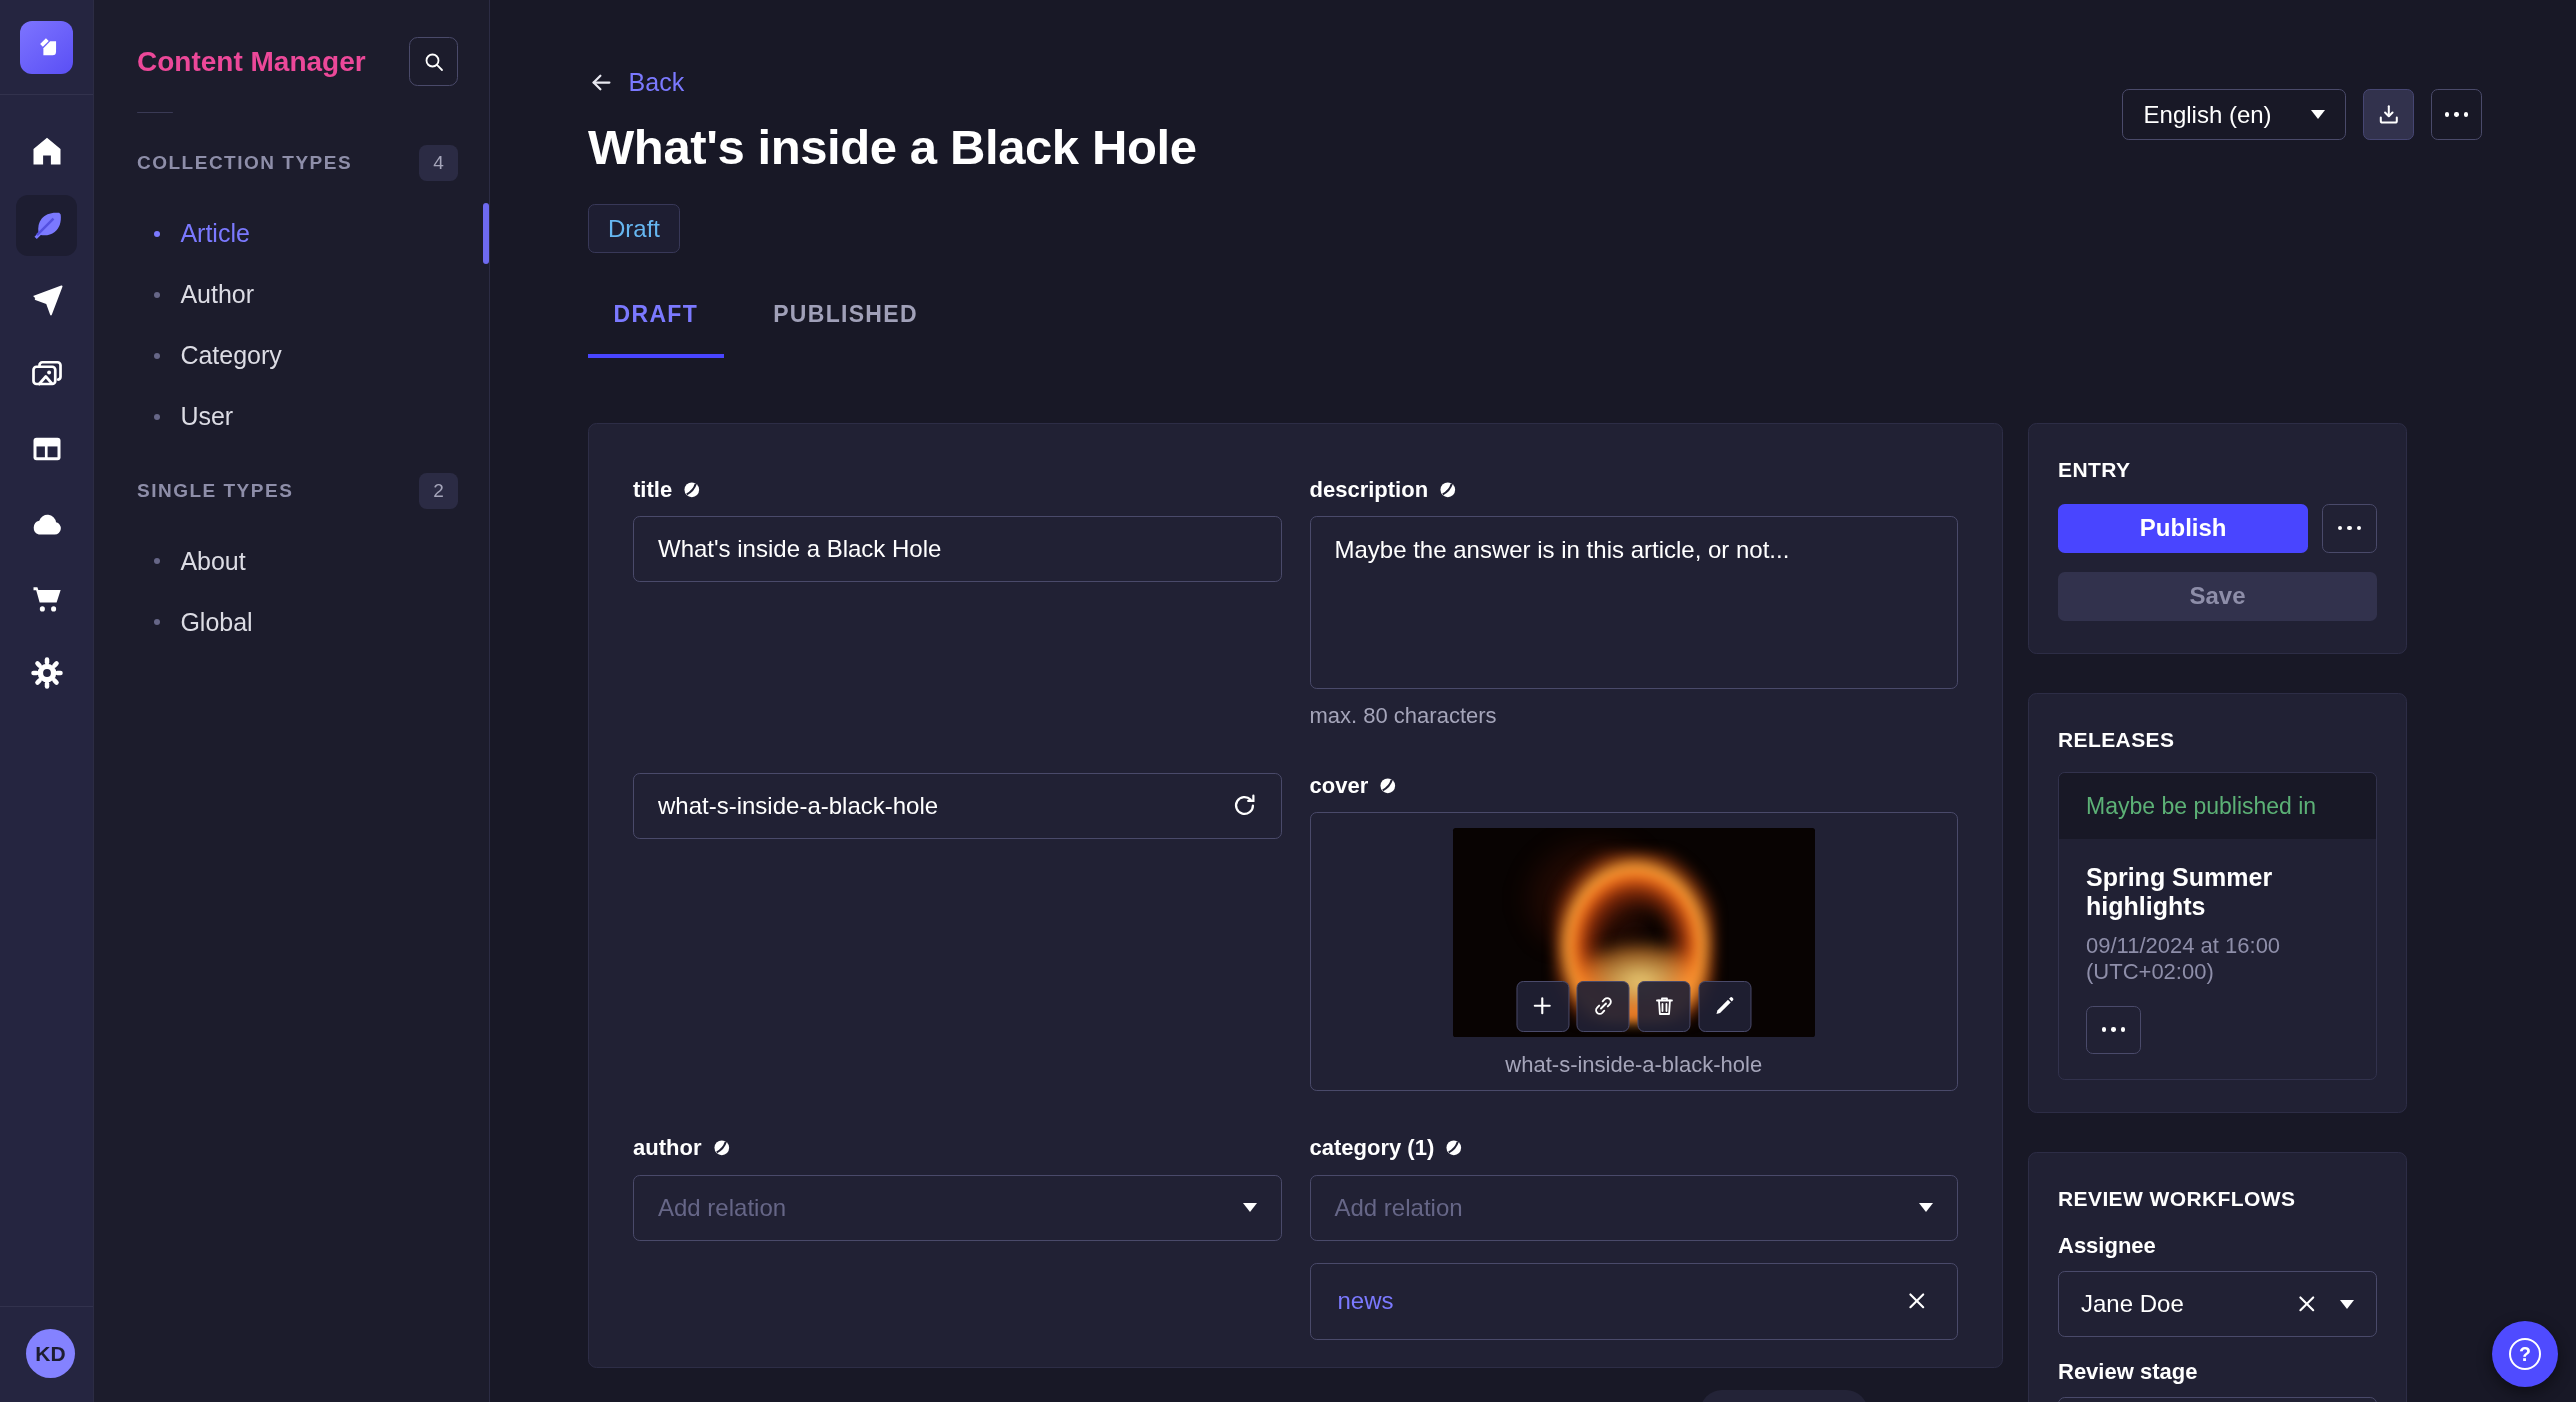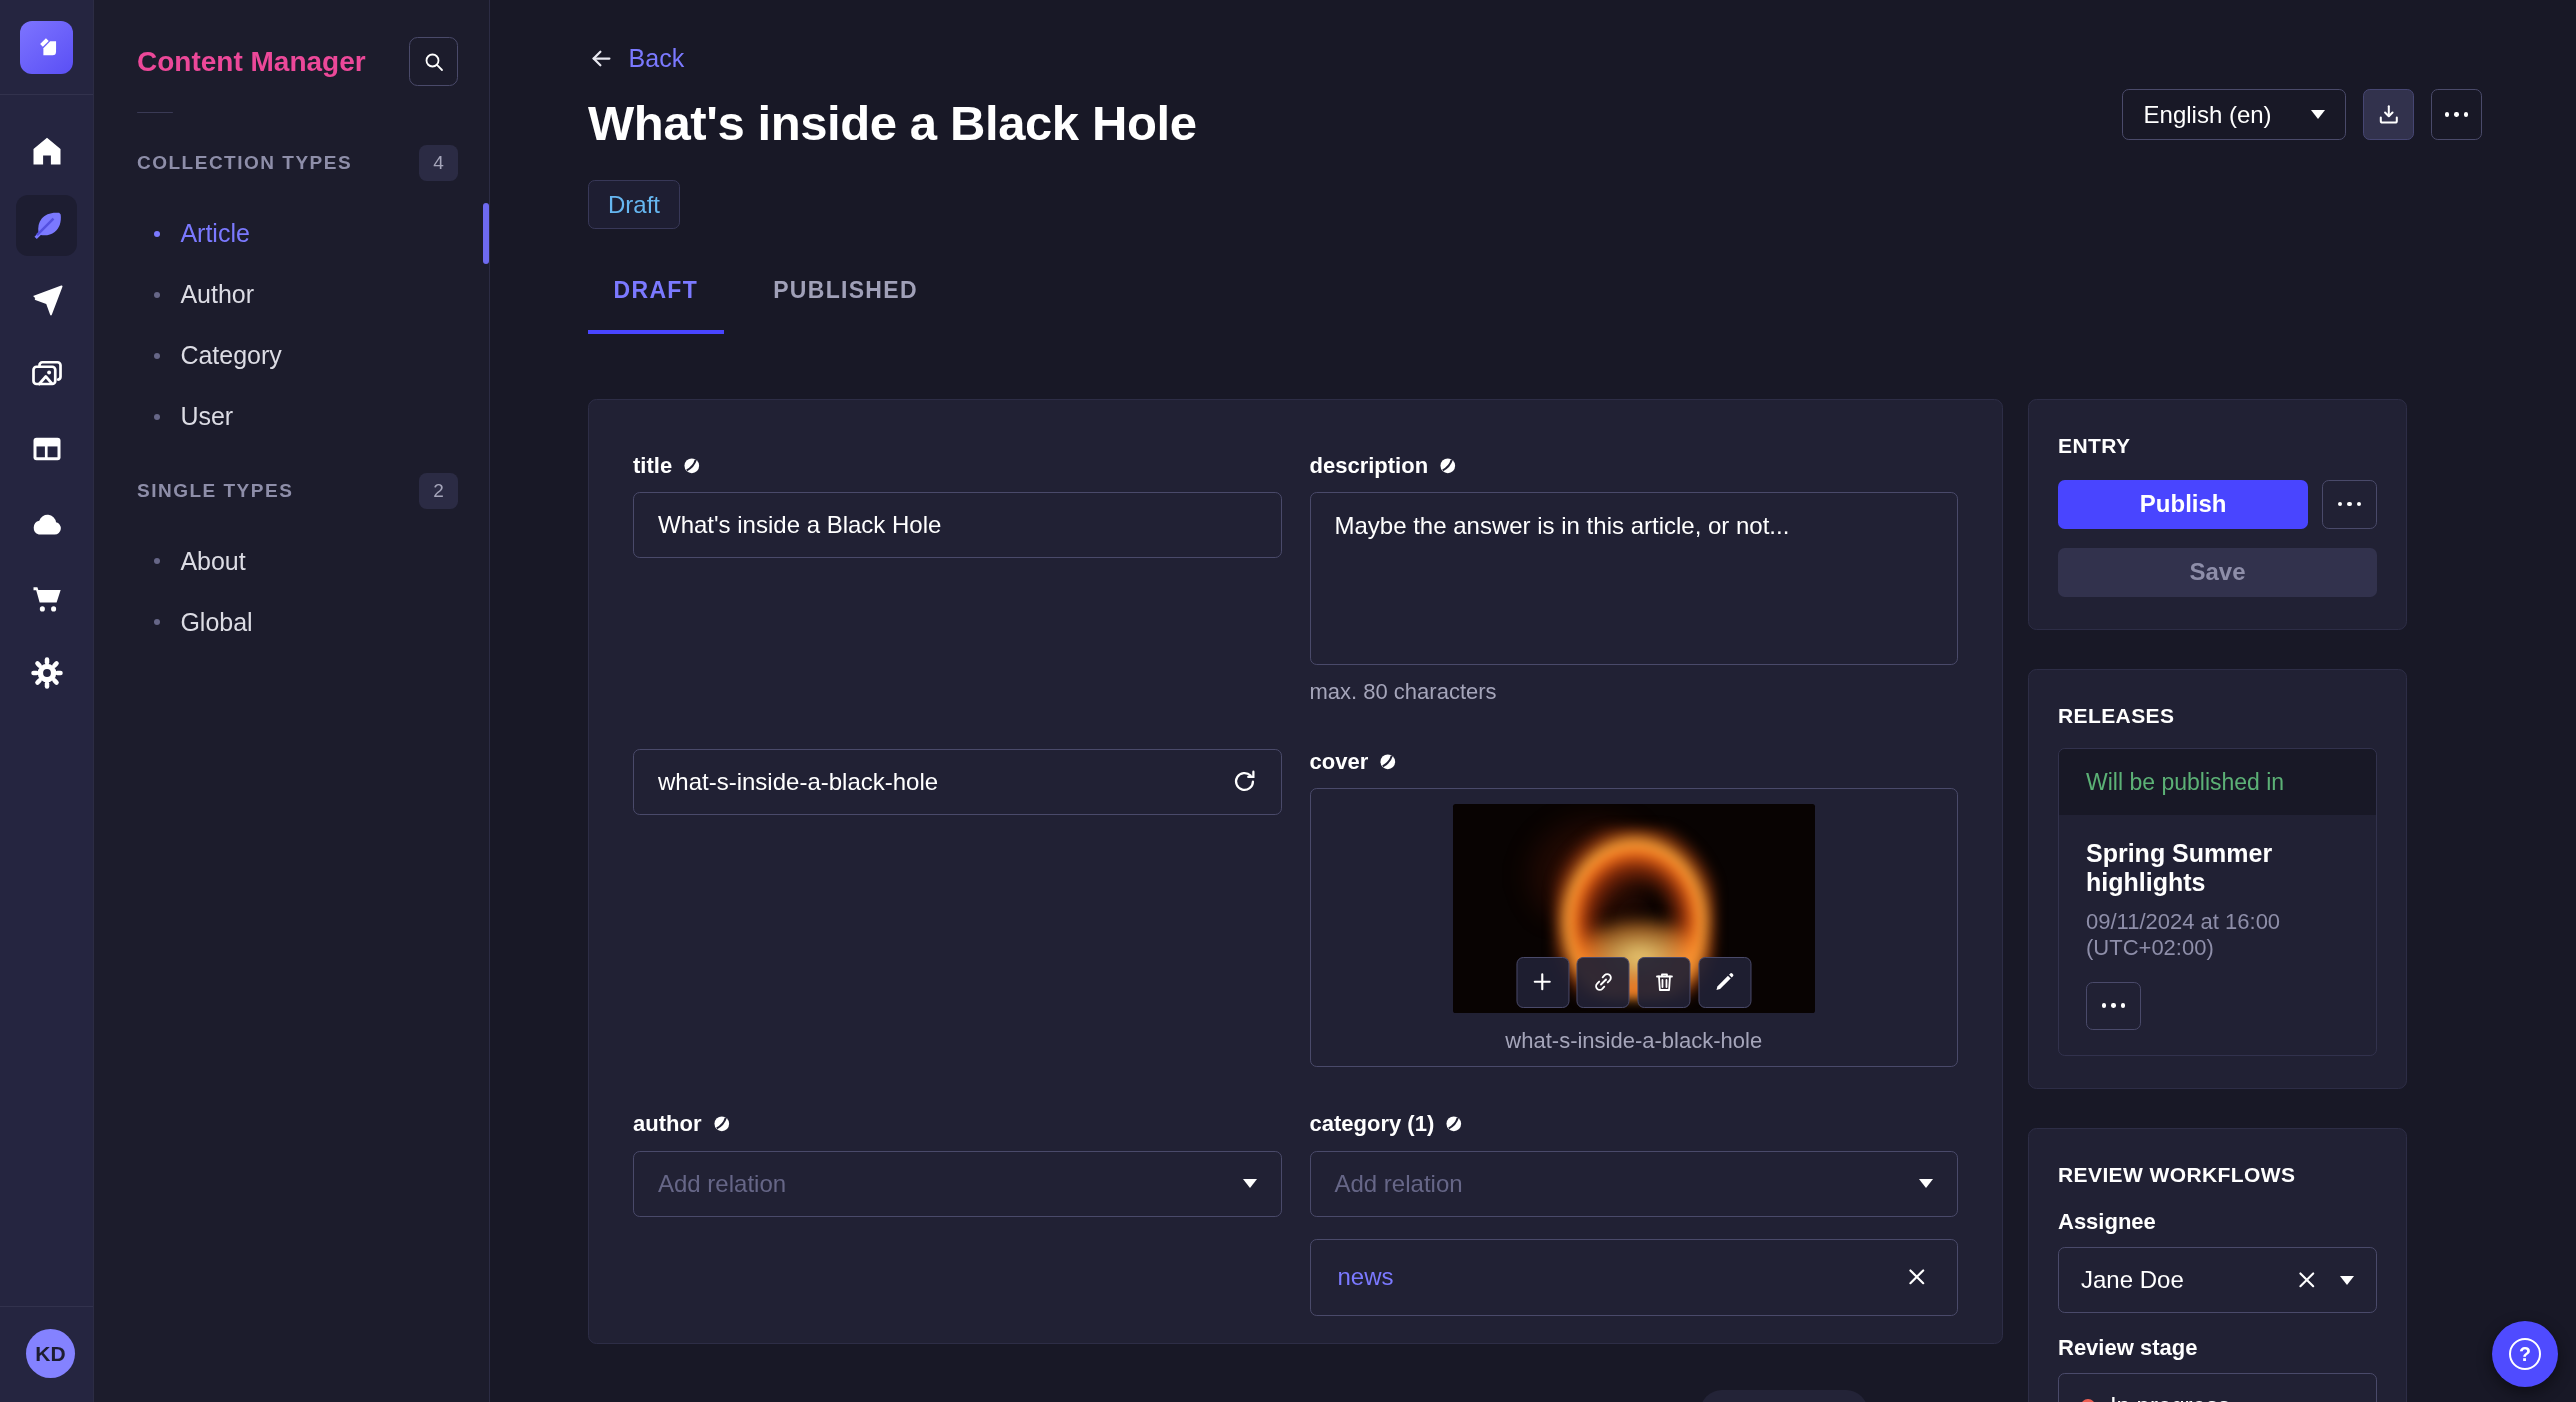--- a/index.html
+++ b/index.html
@@ -41,21 +41,21 @@
   .nav-list { list-style:none; margin-top:22px; }
   .nav-item { position:relative; height:61px; display:flex; align-items:center; gap:20.4px; padding-left:60px;
     font-size:25px; color:#dcdce4; cursor:pointer; }
   .bullet { width:6px; height:6px; border-radius:50%; background:#666687; flex:none; }
   .nav-item.active { color:#7b79ff; }
   .nav-item.active .bullet { background:#7b79ff; }
   .active-bar { position:absolute; right:0; top:0; width:6px; height:61px; border-radius:3.4px; background:#6e6af0; }
 
   
   .main { position:absolute; left:491px; right:0; top:0; bottom:0; padding:0 94px 0 97px; }
-  .back-row { display:inline-flex; align-items:center; gap:13.6px; margin-top:44px; cursor:pointer; }
+  .back-row { display:inline-flex; align-items:center; gap:13.6px; margin-top:68px; cursor:pointer; }
   .back-label { font-size:25px; color:#7b79ff; }
   .page-title { margin-top:20.4px; font-size:49px; font-weight:bold; color:#fff; letter-spacing:-0.4px; }
   .status-badge { display:inline-flex; margin-top:29px; padding:9.4px 19px; border:0.9px solid #383858;
     border-radius:6.8px; background:#1e1e32; color:#66b7f1; font-size:24px; font-weight:500; }
   .tabs { display:flex; margin-top:48px; }
   .tab { padding:0 25.6px 25.6px; font-size:23px; font-weight:600; letter-spacing:1.3px; color:#a0a0b8;
     border-bottom:4.3px solid transparent; cursor:pointer; }
   .tab + .tab { margin-left:24px; }
   .tab.active { color:#7b79ff; border-bottom-color:#4945ff; }
 
@@ -500,21 +500,21 @@
                 <i></i>
               </span>
           </button>
         </div>
         <button class="save-btn">Save</button>
       </section>
 
       <section class="side-panel">
         <div class="side-title">RELEASES</div>
         <div class="release-card">
-          <div class="release-head">Will be published in</div>
+          <div class="release-head">Maybe be published in</div>
           <div class="release-body">
             <div class="release-name">Spring Summer highlights</div>
             <div class="release-date">09/11/2024 at 16:00 (UTC+02:00)</div>
             <button class="release-more">
               <span class="dots">
                   <i></i>
                   <i></i>
                   <i></i>
                 </span>
             </button>

